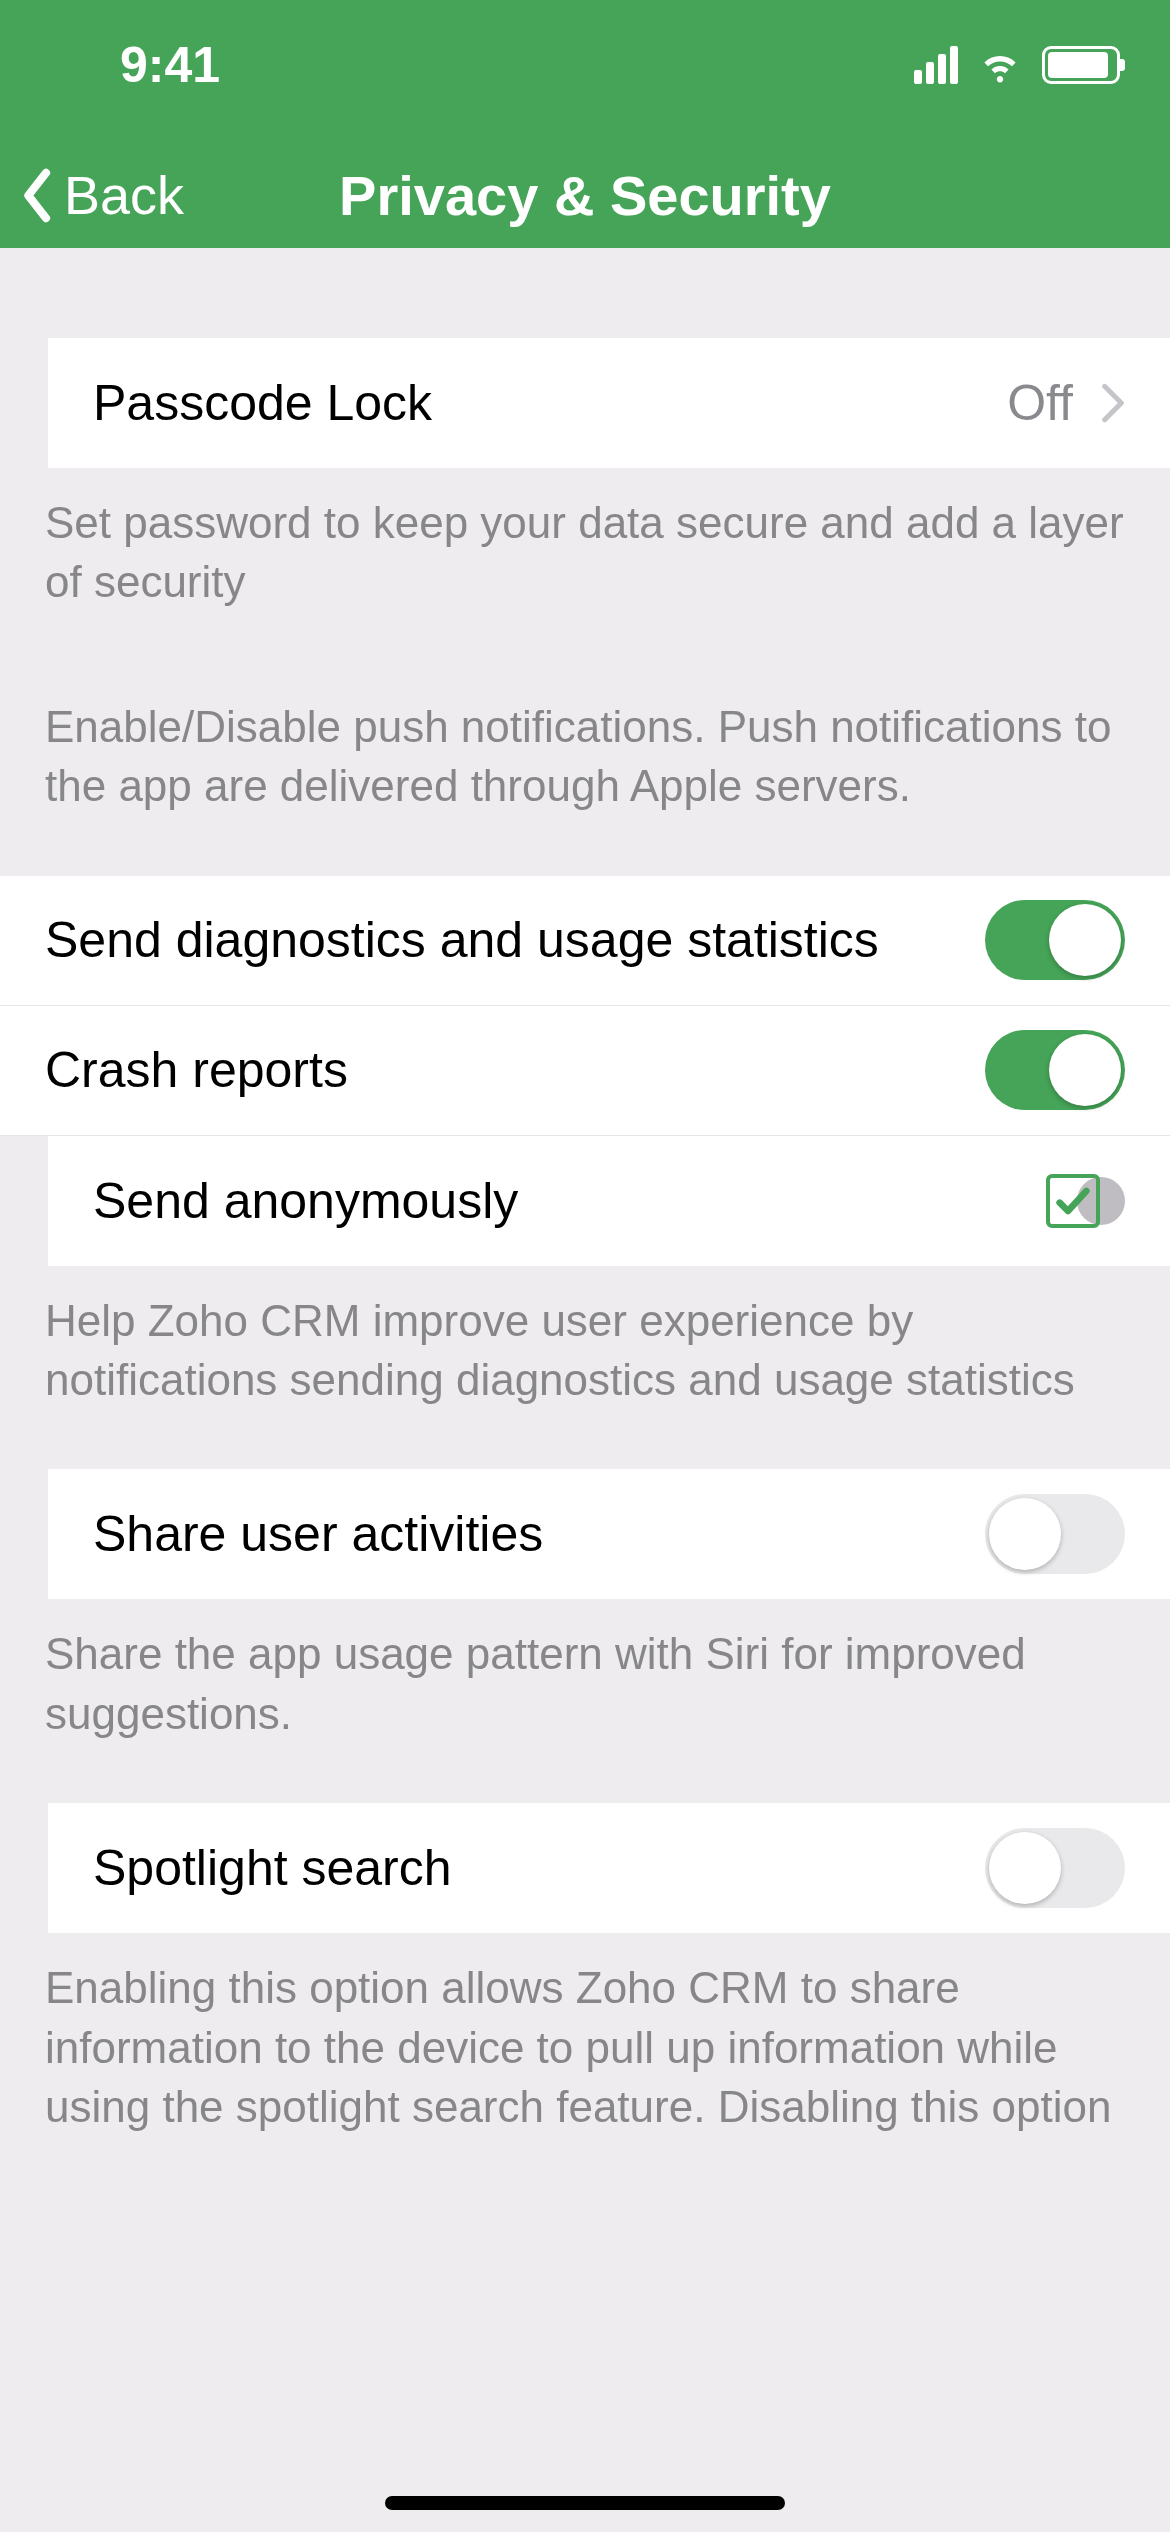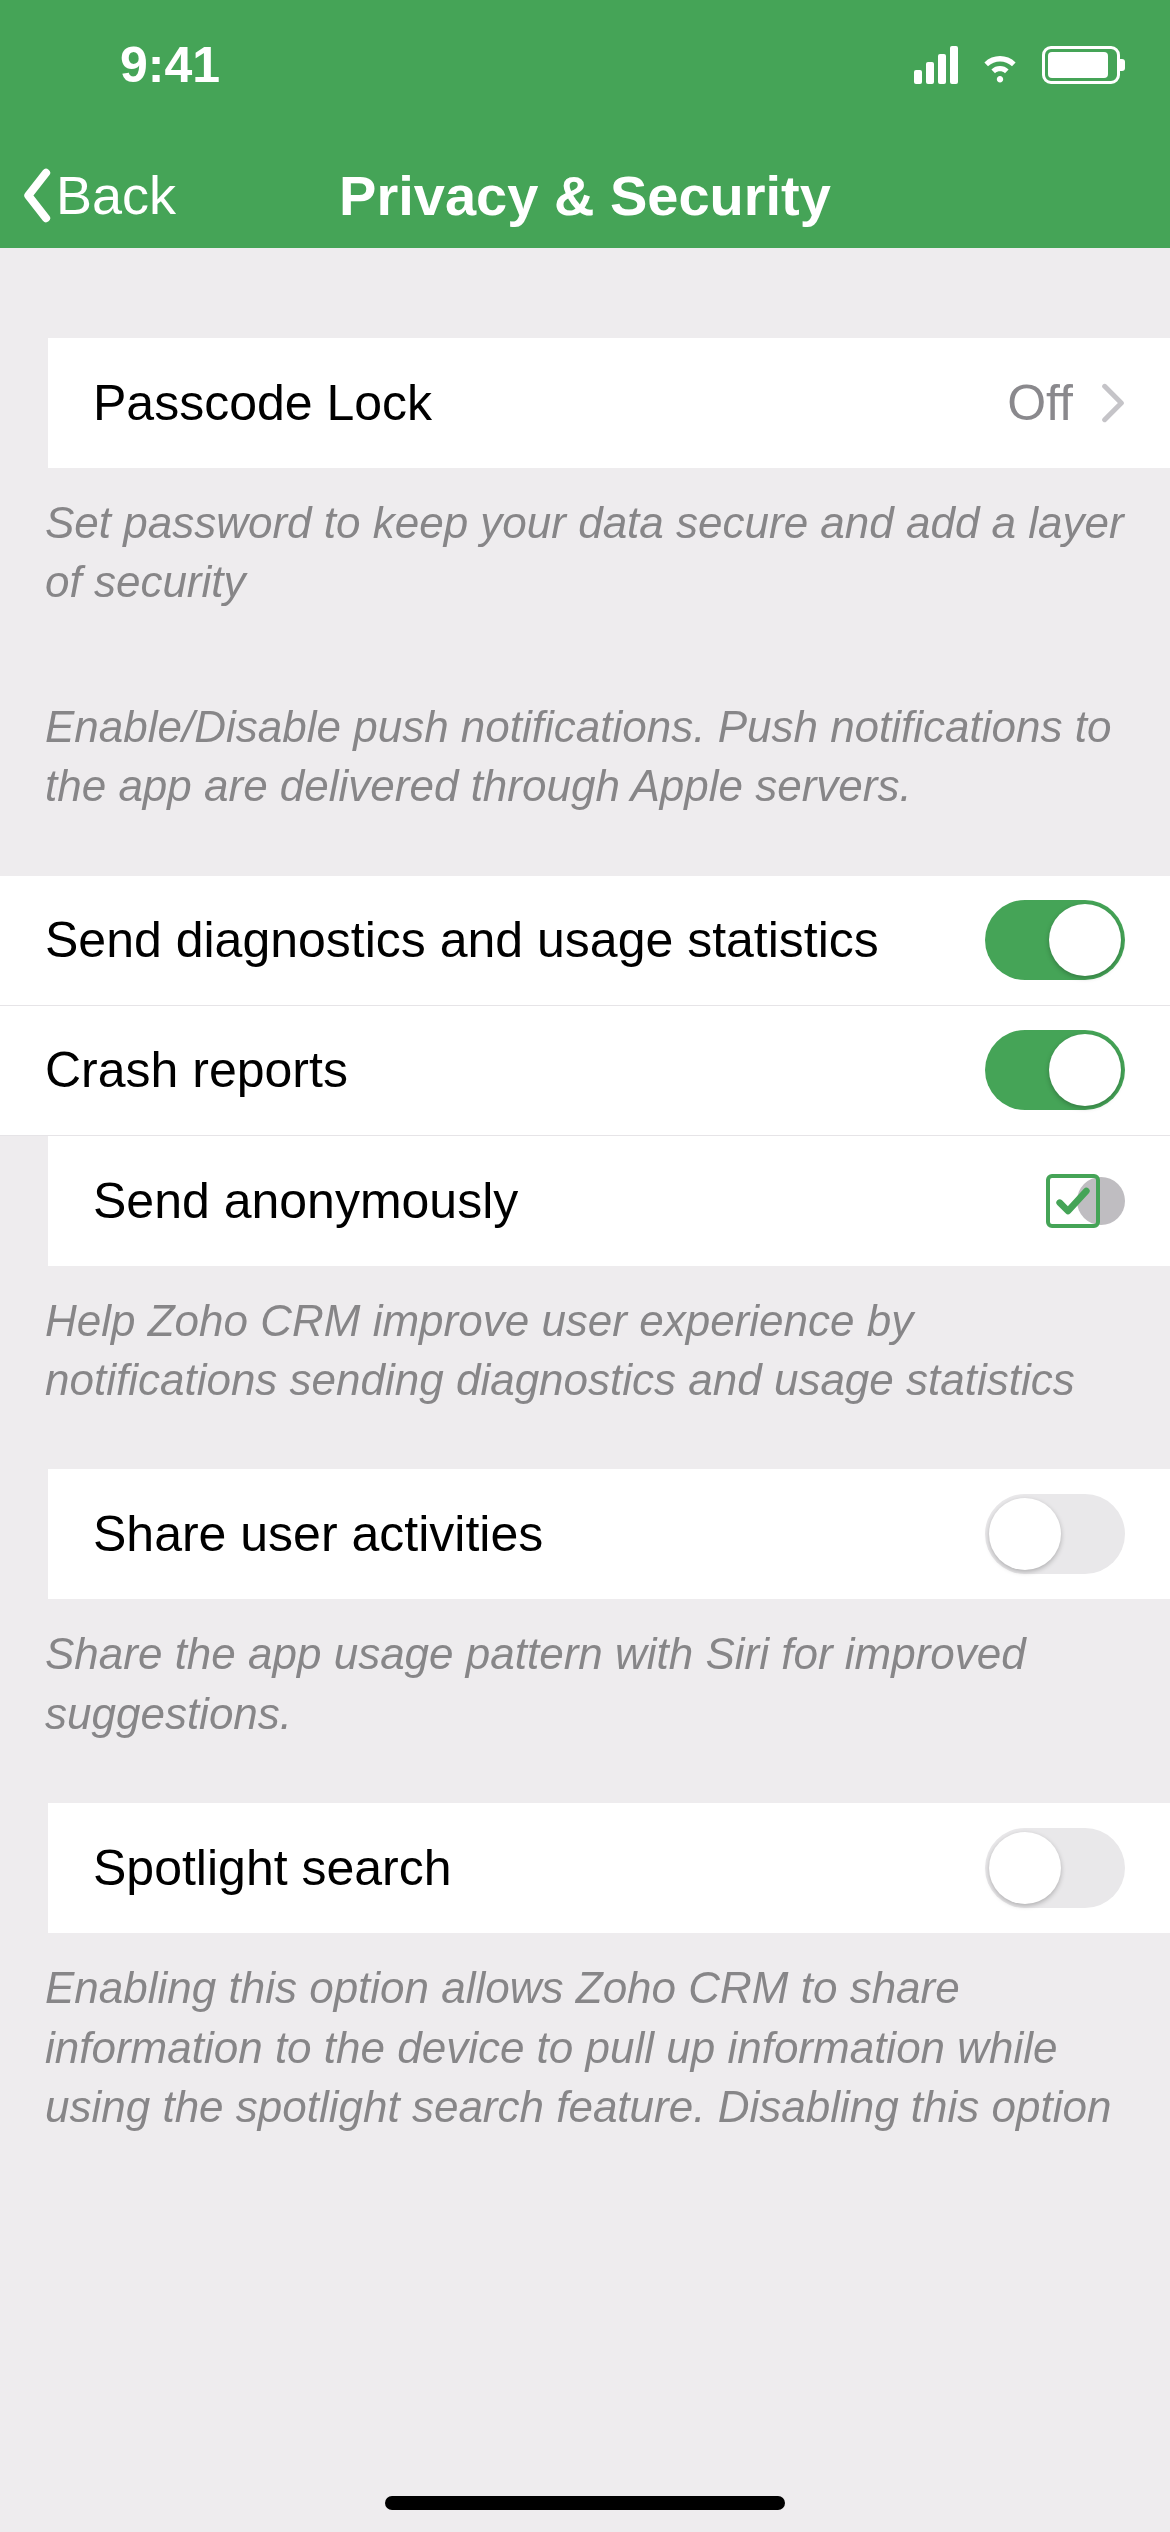--- a/index.html
+++ b/index.html
@@ -92,20 +92,21 @@
     height: 130px;
     position: relative;
   }
   .back-btn {
     display: flex;
     align-items: center;
     color: white;
     font-size: 54px;
     font-weight: 400;
     padding-left: 20px;
+    gap: 8px;
     cursor: pointer;
   }
   .chevron-back {
     width: 36px;
     height: 55px;
   }
   .page-title {
     position: absolute;
     left: 50%;
     transform: translateX(-50%);
@@ -152,21 +153,20 @@
     width: 24px;
     height: 40px;
     color: #c5c4c8;
   }
 
   .footer-text {
     padding: 25px 45px 60px 45px;
     font-size: 44px;
     line-height: 1.35;
     color: #878688;
-    font-style: italic;
   }
   .footer-text.tight { padding-bottom: 30px; }
 
   
   .toggle {
     width: 140px;
     height: 80px;
     border-radius: 45px;
     position: relative;
     cursor: pointer;

